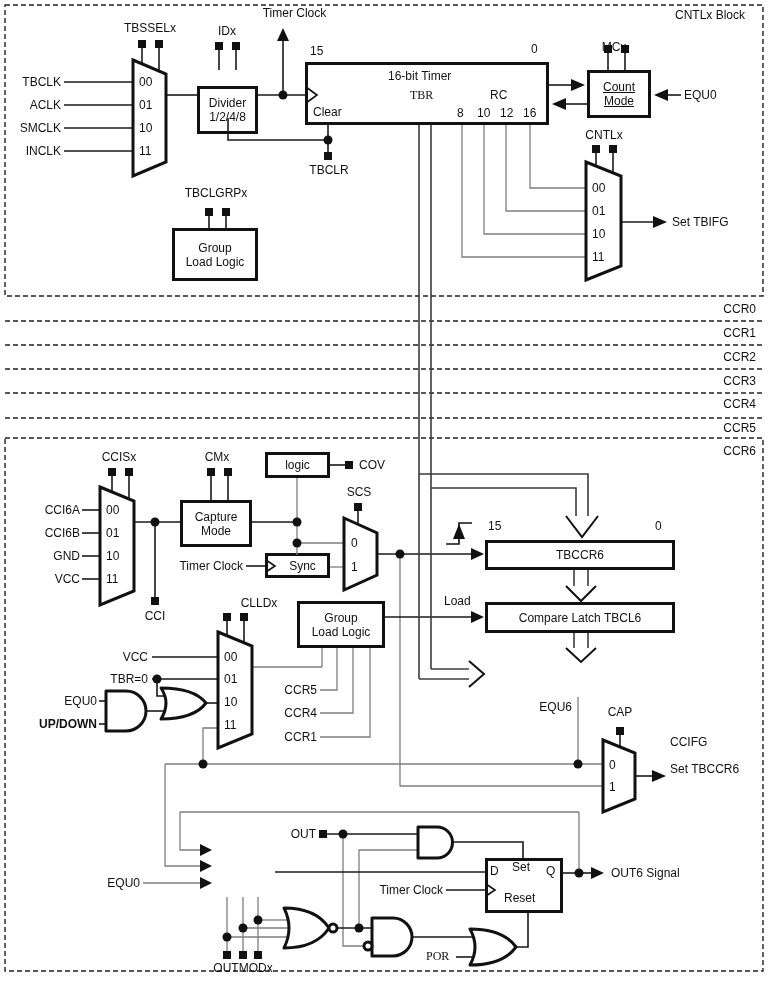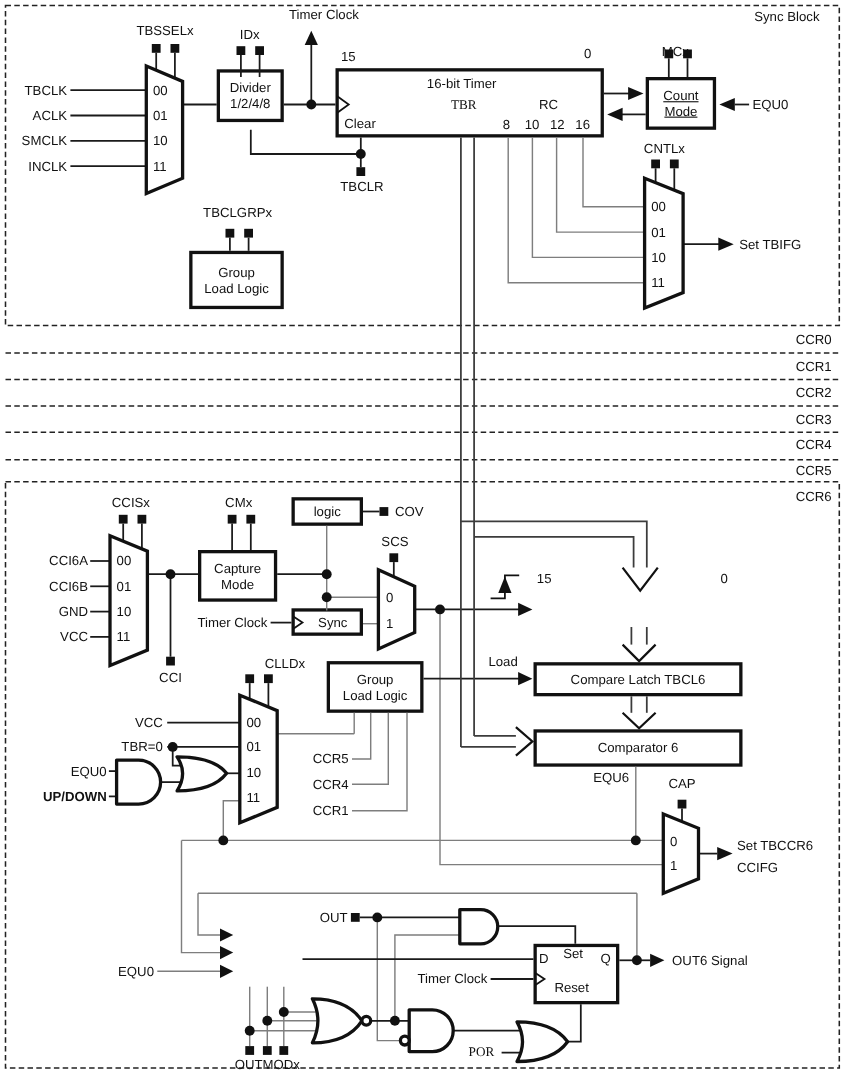--- a/index.html
+++ b/index.html
@@ -25,21 +25,21 @@
   .dot{fill:#111;}
   .arr{fill:#111;stroke:none;}
   .chev{stroke:#111;stroke-width:2;fill:none;}
   .clk{stroke:#111;stroke-width:1.6;fill:none;}
 </style>
 </head>
 <body>
 
 <div id="stage">
 
-  <div class="bx" style="left:197px;top:63px;width:61px;height:48px;">
+  <div class="bx" style="left:197px;top:86px;width:61px;height:48px;">
     <span>Divider</span>
     <span>1/2/4/8</span>
   </div>
   <div class="bx plain" style="left:305px;top:62px;width:244px;height:63px;"></div>
   <div class="bx" style="left:587px;top:70px;width:64px;height:48px;text-decoration:underline;">
     <span>Count</span>
     <span>Mode</span>
   </div>
   <div class="bx" style="left:172px;top:228px;width:86px;height:53px;">
     <span>Group</span>
@@ -48,25 +48,25 @@
   <div class="bx" style="left:180px;top:500px;width:72px;height:47px;">
     <span>Capture</span>
     <span>Mode</span>
   </div>
   <div class="bx" style="left:265px;top:452px;width:65px;height:26px;">
     <span>logic</span>
   </div>
   <div class="bx" style="left:265px;top:553px;width:65px;height:25px;padding-left:10px;">
     <span>Sync</span>
   </div>
+  <div class="bx" style="left:485px;top:540px;width:190px;height:30px;">
+    <span>TBCCR6</span>
+  </div>
   <div class="bx" style="left:485px;top:602px;width:190px;height:31px;">
     <span>Compare Latch TBCL6</span>
-  </div>
-  <div class="bx" style="left:485px;top:663px;width:190px;height:34px;">
-    <span>Comparator 6</span>
   </div>
   <div class="bx" style="left:297px;top:601px;width:88px;height:47px;">
     <span>Group</span>
     <span>Load Logic</span>
   </div>
   <div class="bx plain" style="left:485px;top:858px;width:78px;height:55px;"></div>
 
   <svg id="wires" width="768" height="985">
 
     <g>
@@ -278,21 +278,21 @@
       <circle class="dot" cx="578" cy="764" r="4.5"></circle>
       <circle class="dot" cx="343" cy="834" r="4.5"></circle>
       <circle class="dot" cx="359" cy="928" r="4.5"></circle>
       <circle class="dot" cx="579" cy="873" r="4.5"></circle>
       <circle class="dot" cx="227" cy="937" r="4.5"></circle>
       <circle class="dot" cx="243" cy="928" r="4.5"></circle>
       <circle class="dot" cx="258" cy="920" r="4.5"></circle>
     </g>
   </svg>
 
-  <div class="lb rt" style="left:650px;top:8px;width:95px;">Sync Block</div>
+  <div class="lb rt" style="left:650px;top:8px;width:95px;">CNTLx Block</div>
   <div class="lb ct" style="left:115px;top:21px;width:70px;">TBSSELx</div>
   <div class="lb rt" style="left:5px;top:75px;width:56px;">TBCLK</div>
   <div class="lb rt" style="left:5px;top:98px;width:56px;">ACLK</div>
   <div class="lb rt" style="left:5px;top:121px;width:56px;">SMCLK</div>
   <div class="lb rt" style="left:5px;top:144px;width:56px;">INCLK</div>
   <div class="lb" style="left:139px;top:75px;">00</div>
   <div class="lb" style="left:139px;top:98px;">01</div>
   <div class="lb" style="left:139px;top:121px;">10</div>
   <div class="lb" style="left:139px;top:144px;">11</div>
   <div class="lb ct" style="left:207px;top:24px;width:40px;">IDx</div>
@@ -355,21 +355,21 @@
   <div class="lb" style="left:224px;top:672px;">01</div>
   <div class="lb" style="left:224px;top:695px;">10</div>
   <div class="lb" style="left:224px;top:718px;">11</div>
   <div class="lb rt" style="left:277px;top:683px;width:40px;">CCR5</div>
   <div class="lb rt" style="left:277px;top:706px;width:40px;">CCR4</div>
   <div class="lb rt" style="left:277px;top:730px;width:40px;">CCR1</div>
   <div class="lb ct" style="left:602px;top:705px;width:36px;">CAP</div>
   <div class="lb" style="left:609px;top:758px;">0</div>
   <div class="lb" style="left:609px;top:780px;">1</div>
   <div class="lb" style="left:670px;top:762px;">Set TBCCR6</div>
-  <div class="lb" style="left:670px;top:782px;">CCIFG</div>
+  <div class="lb" style="left:670px;top:735px;">CCIFG</div>
   <div class="lb rt" style="left:286px;top:827px;width:30px;">OUT</div>
   <div class="lb rt" style="left:100px;top:876px;width:40px;">EQU0</div>
   <div class="lb ct" style="left:203px;top:961px;width:80px;">OUTMODx</div>
   <div class="lb rt" style="left:363px;top:883px;width:80px;">Timer Clock</div>
   <div class="lb" style="left:490px;top:864px;">D</div>
   <div class="lb" style="left:512px;top:860px;">Set</div>
   <div class="lb" style="left:546px;top:864px;">Q</div>
   <div class="lb" style="left:504px;top:891px;">Reset</div>
   <div class="lb" style="left:426px;top:949px;font-family:Liberation Serif, serif;">POR</div>
   <div class="lb" style="left:611px;top:866px;">OUT6 Signal</div>

